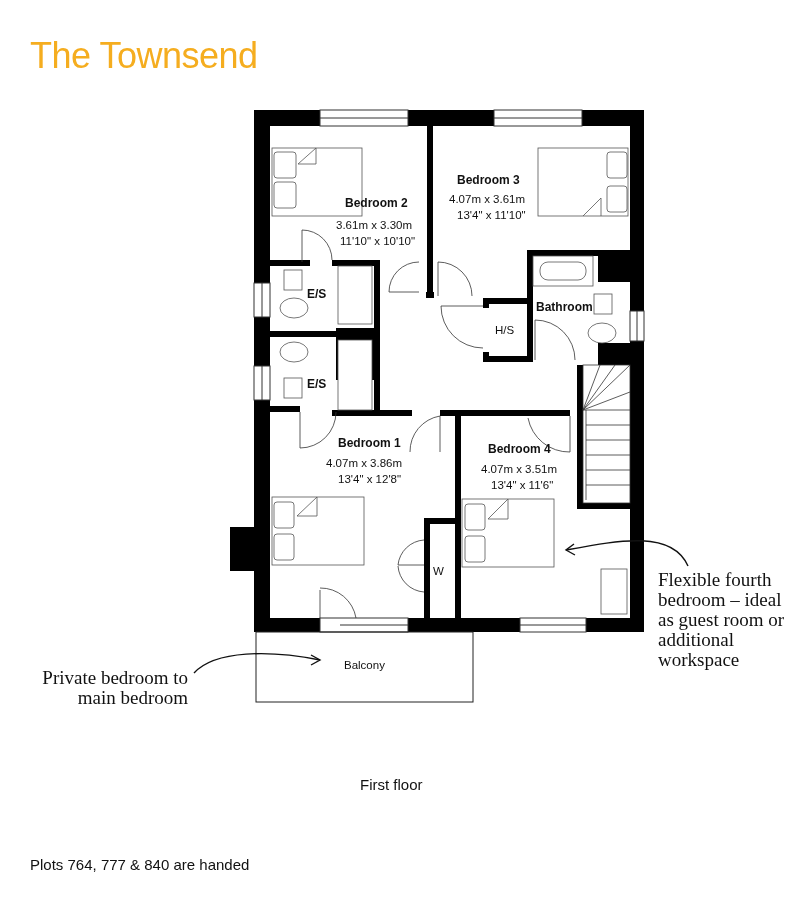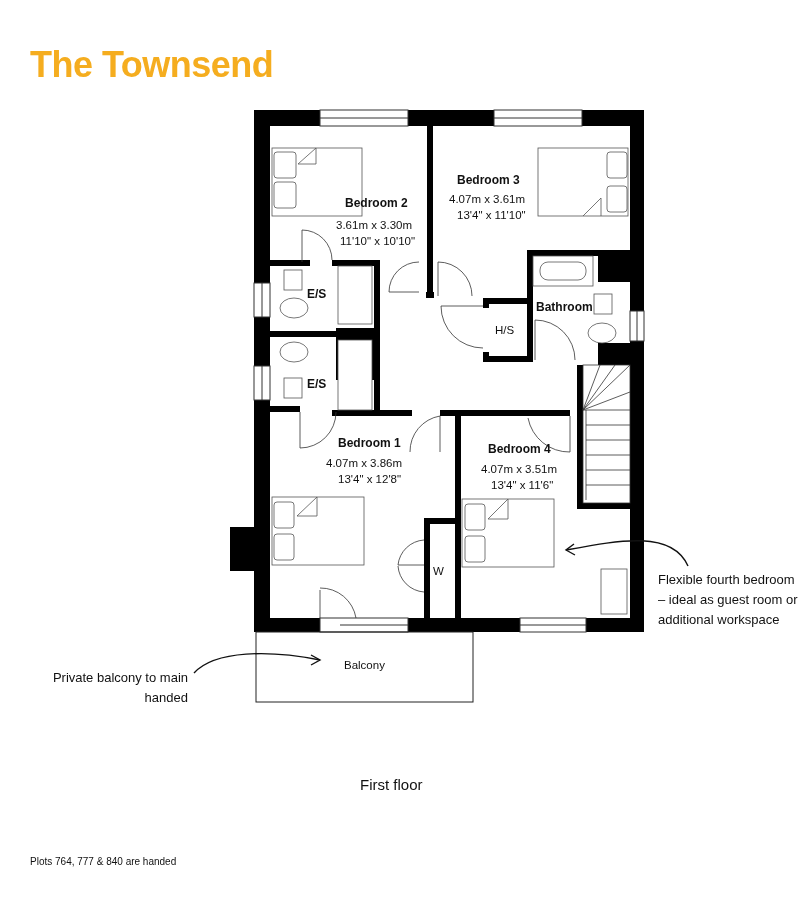--- a/index.html
+++ b/index.html
@@ -1,26 +1,26 @@
 <!DOCTYPE html>
 <html><head>
 <meta charset="utf-8">
 <style>
   html, body { margin:0; padding:0; background:#ffffff; }
   body { width:800px; height:900px; position:relative; overflow:hidden; font-family:"Liberation Sans", sans-serif; color:#111; }
-  .title { position:absolute; left:30px; top:44px; font-size:36px; font-weight:bold; letter-spacing:-0.5px; }
+  .title { position:absolute; left:30px; top:35px; font-size:36px; font-weight:normal; letter-spacing:-0.5px; }
   .plan { position:absolute; left:0; top:0; }
   .lbl { font-family:"Liberation Sans", sans-serif; fill:#111; }
   .room-name { font-size:12px; font-weight:bold; }
   .room-dim { font-size:11.5px; }
-  .annot { position:absolute; font-size:13px; line-height:20px; color:#111; }
+  .annot { position:absolute; font-size:19px; line-height:20px; color:#111;font-family:Liberation Serif, serif; }
   .annot.right { left:658px; top:570px; width:140px; }
   .annot.left { left:40px; top:668px; width:148px; text-align:right; }
   .floor-label { position:absolute; left:360px; top:776px; font-size:15px; }
-  .note { position:absolute; left:30px; top:856px; font-size:10px; }
+  .note { position:absolute; left:30px; top:856px; font-size:15px; }
 </style>
 </head>
 <body>
 
 <div class="title" style="color:#F5AD1F">The Townsend</div>
 
 <svg class="plan" width="800" height="900" viewBox="0 0 800 900" xmlns="http://www.w3.org/2000/svg">
 
   <g fill="#000">
     <rect x="254" y="110" width="390" height="16"></rect>
@@ -166,15 +166,15 @@
 
   <g stroke="#111" stroke-width="1.4" fill="none">
     <path d="M688 566 C672 530 620 540 566 550"></path>
     <path d="M574 544 L566 550 L575 555"></path>
     <path d="M194 673 C215 650 270 650 320 660"></path>
     <path d="M311 655 L320 660 L311 665"></path>
   </g>
 </svg>
 
 <div class="annot right">Flexible fourth bedroom – ideal as guest room or additional workspace</div>
-<div class="annot left">Private balcony to main handed</div>
+<div class="annot left">Private bedroom to main bedroom</div>
 <div class="floor-label">First floor</div>
 <div class="note">Plots 764, 777 &amp; 840 are handed</div>
 
 </body></html>

